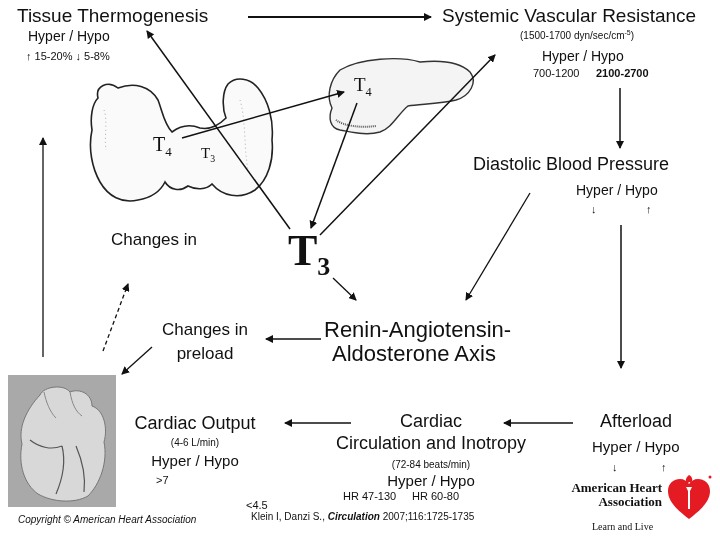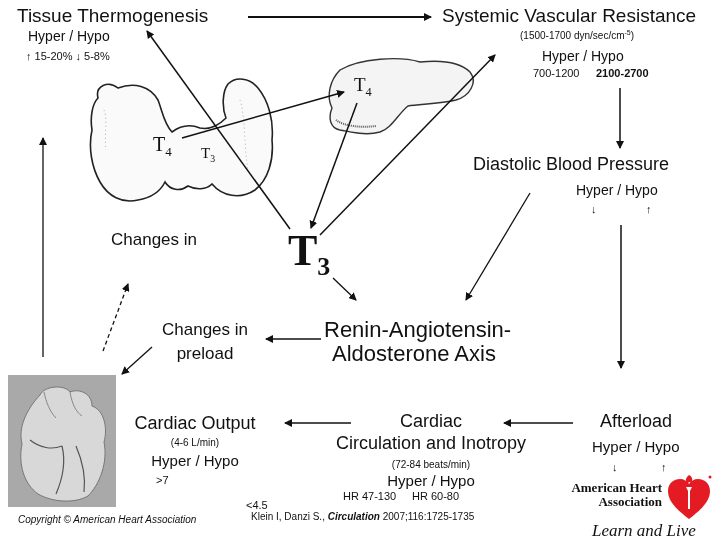--- a/index.html
+++ b/index.html
@@ -122,19 +122,19 @@
   <div class="t serif" style="left:0; top:8px; width:100px; text-align:right; font-size:13px; font-weight:bold; line-height:14px;">
     <div>American Heart</div>
     <div>Association</div>
   </div>
   <svg class="abs" style="left:104px; top:0;" width="46" height="48" viewBox="0 0 46 48">
     <path id="aha-heart" d="M23,46 C10,36 2,28 2,18 C2,10 8,6 14,6 C18,6 21,8 23,11 C25,8 28,6 32,6 C38,6 44,10 44,18 C44,28 36,36 23,46 Z" fill="#e41b23"></path>
     <path d="M20,14 L26,14 L24,18 L24,36 L22,36 L22,18 Z" fill="#ffffff"></path>
     <path d="M23,2 C27,4 27,8 25,10 C24,8 22,9 22,11 C19,9 19,5 23,2 Z" fill="#e41b23"></path>
     <circle cx="44" cy="4" r="1.5" fill="#e41b23"></circle>
   </svg>
-  <div class="t serif" style="left:30px; top:48px; font-size:17px; font-style:italic;">Learn and Live</div>
+  <div class="t serif" style="left:30px; top:48px; font-size:10px; ">Learn and Live</div>
 </div>
 
 <div class="t" style="left:18px; top:514px; font-size:10px;font-style:italic;">Copyright © American Heart Association</div>
 <div class="t cite" style="left:244px; top:511px; font-size:10px;margin-left:7px;">
   <span>Klein I, Danzi S., </span><i>Circulation</i><span> 2007;116:1725-1735</span>
 </div>
 
 </body></html>

